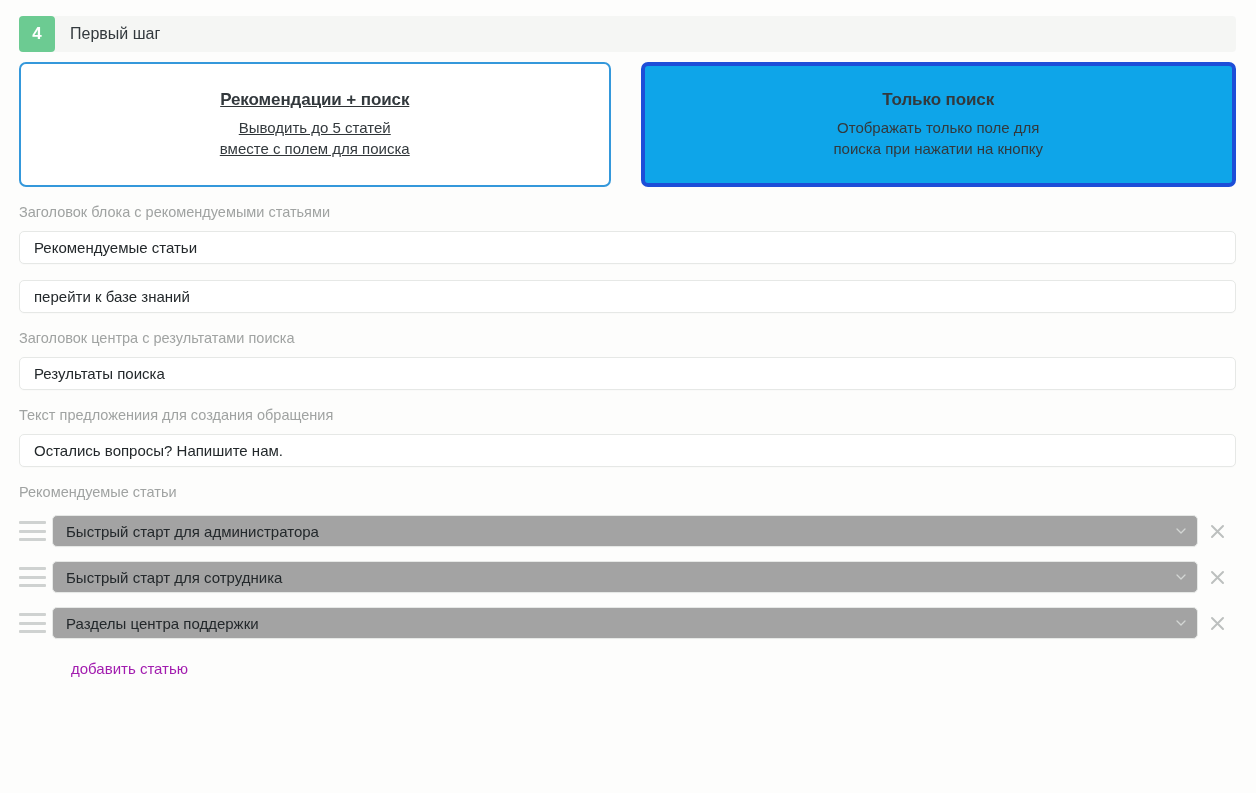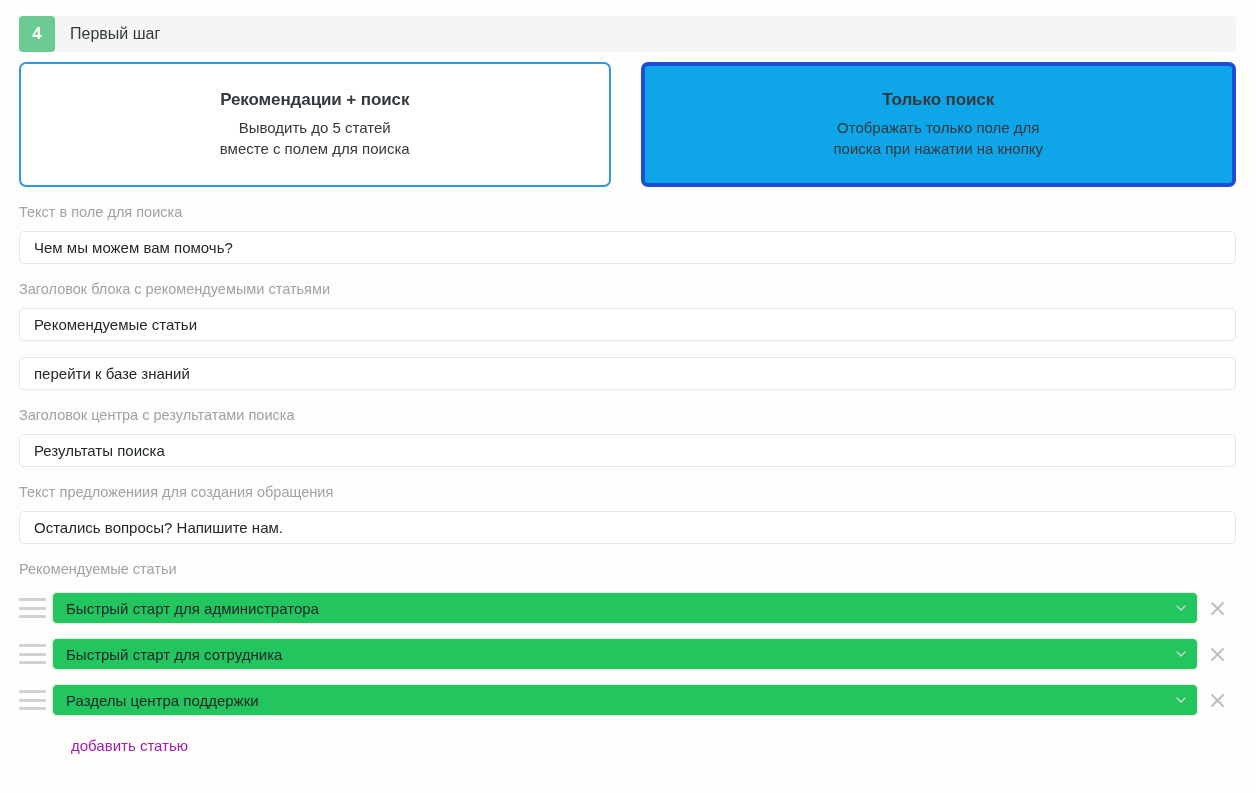--- a/index.html
+++ b/index.html
@@ -69,20 +69,21 @@
     flex-direction: column;
     align-items: center;
     justify-content: center;
     text-align: center;
     cursor: pointer;
     user-select: none;
   }
   .card.selected {
     background: #ffffff;
     border: 2px solid #3498db;
+    text-decoration: underline;
   }
   .card.unselected {
     background: #0ea5e9;
     border: 4px solid #1d4ed8;
   }
   .card-title {
     font-size: 17px;
     font-weight: bold;
     color: #33393d;
     margin-bottom: 7px;
@@ -161,21 +162,21 @@
   .select-wrap {
     position: relative;
     flex: 1 1 auto;
     height: 32px;
   }
   .select-box {
     width: 100%;
     height: 32px;
     border: 1px solid #e6e8e6;
     border-radius: 5px;
-    background: #22c55e;
+    background: #a3a3a3;
     font-family: "Liberation Sans", sans-serif;
     font-size: 15px;
     color: #23282b;
     padding: 0 30px 0 13px;
     display: flex;
     align-items: center;
     cursor: pointer;
     box-shadow: 0 1px 1px rgba(0,0,0,0.012);
   }
   .chevron-down {
@@ -229,24 +230,20 @@
     <div class="card unselected">
       <div class="card-title">Только поиск</div>
       <div class="card-sub">Отображать только поле для</div>
       <div class="card-sub">поиска при нажатии на кнопку</div>
     </div>
 
   </div>
 
   <div class="form">
 
-    <div class="field">
-      <label class="field-label">Текст в поле для поиска</label>
-      <input class="text-input" type="text" value="Чем мы можем вам помочь?" style="">
-    </div>
 
     <div class="field">
       <label class="field-label">Заголовок блока с рекомендуемыми статьями</label>
       <input class="text-input" type="text" value="Рекомендуемые статьи" style="">
     </div>
 
     <div class="field">
       <input class="text-input" type="text" value="перейти к базе знаний" style="">
     </div>
 

